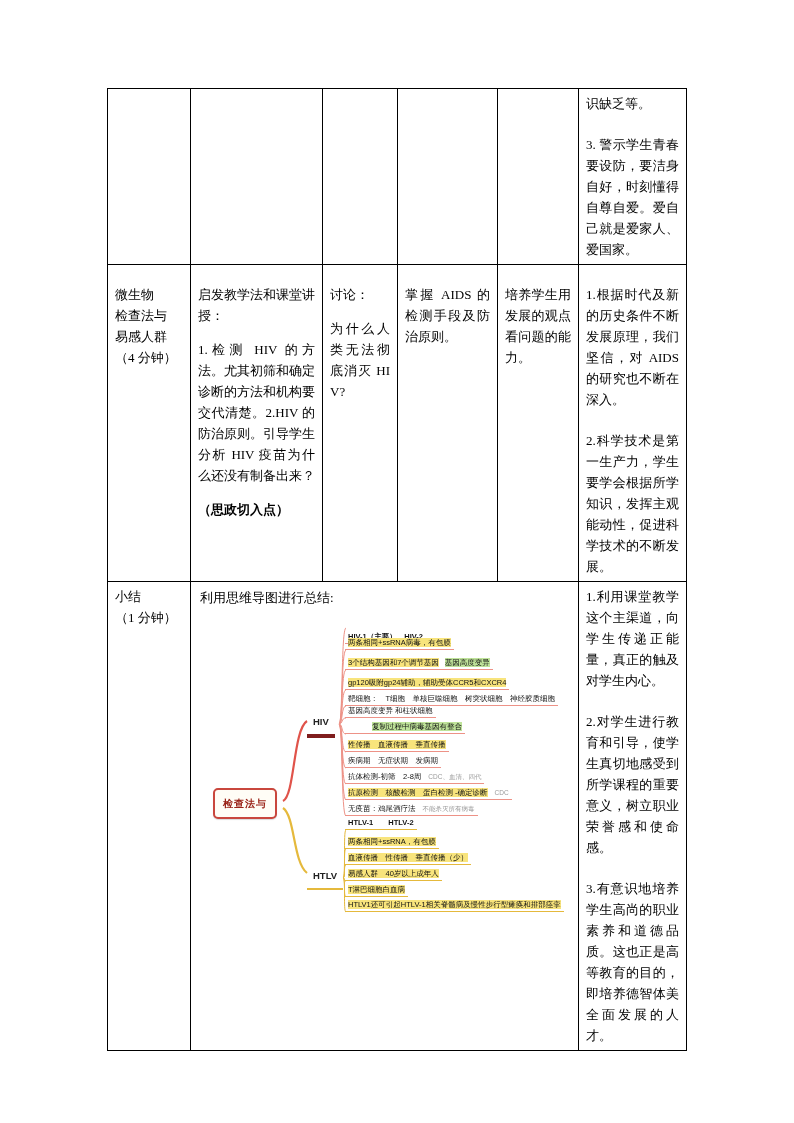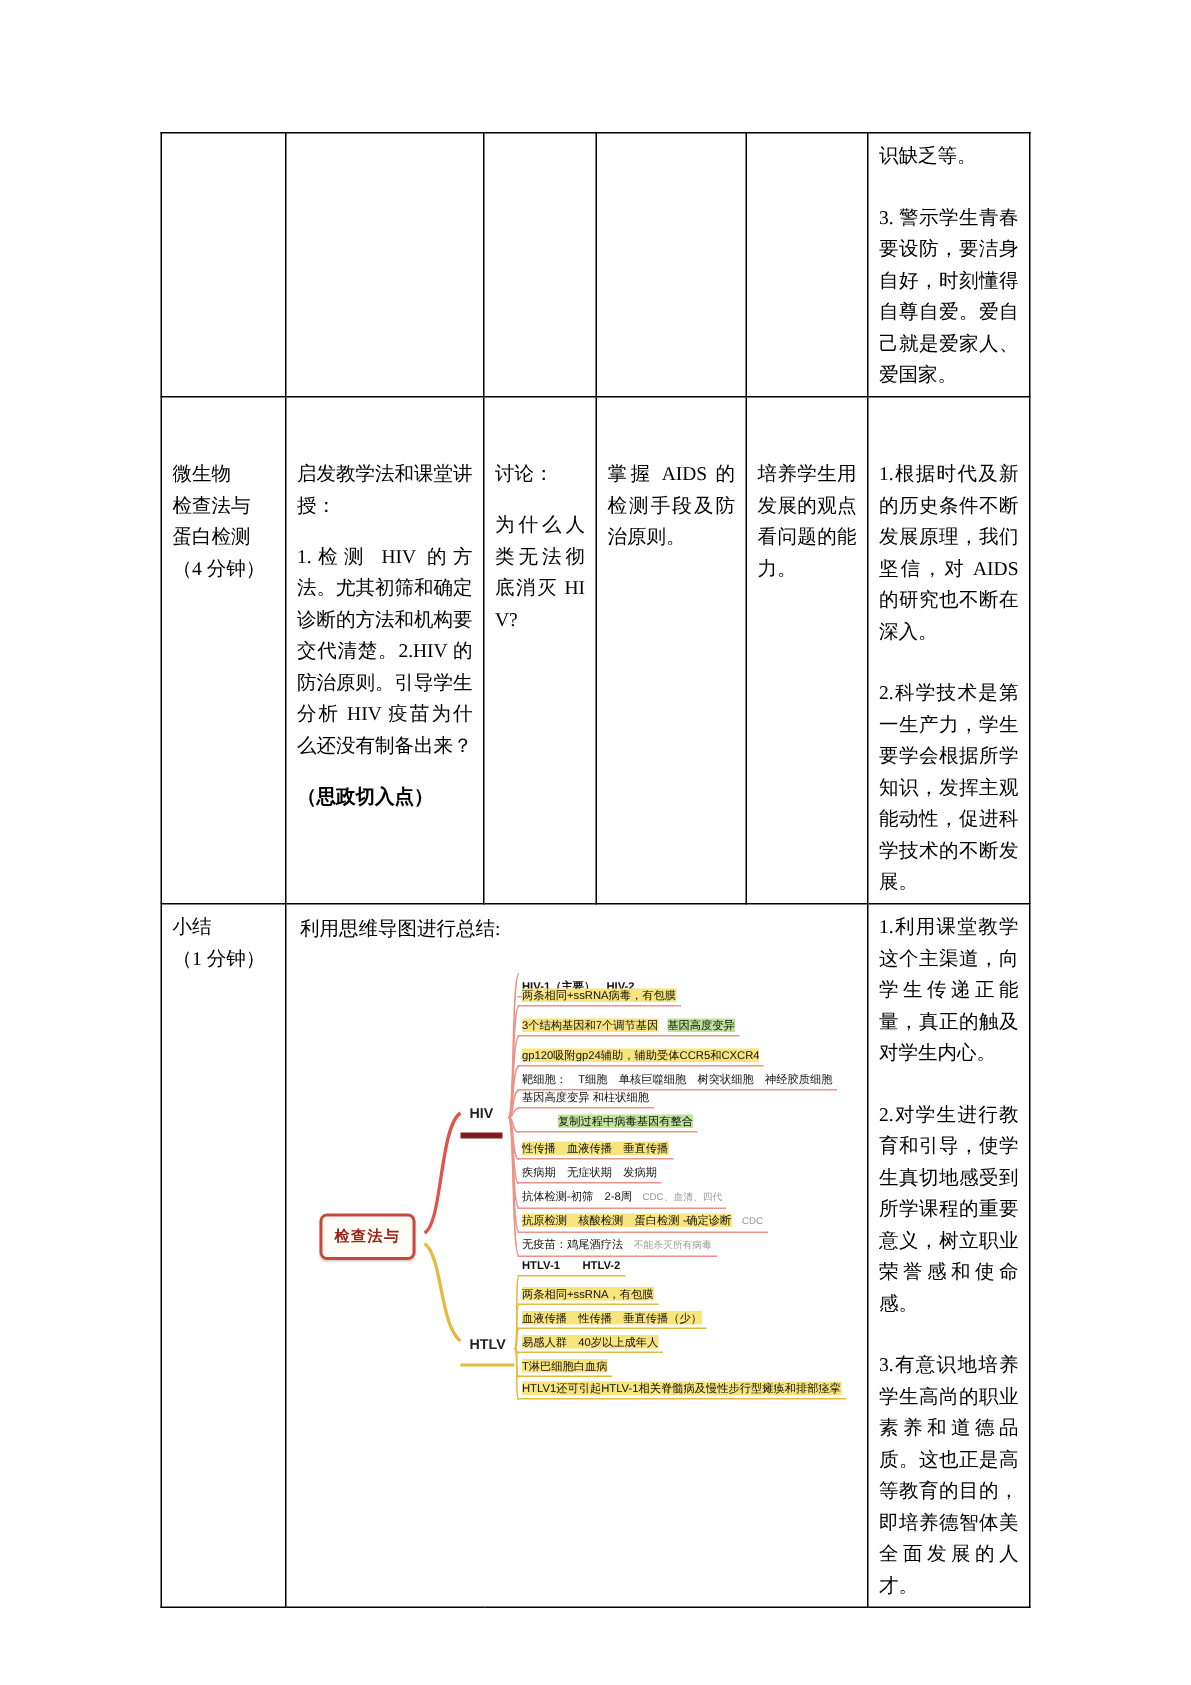--- a/index.html
+++ b/index.html
@@ -15,21 +15,21 @@
   table.doc-table td {
     border:1px solid #000; vertical-align:top;
     font-size:13px; line-height:21px;
     padding:4px 7px;
     text-align:justify; text-justify:inter-character;
     word-break:break-all;
   }
   .gap { margin-top:20px; }
   .gap-s { margin-top:13px; }
   td.center { text-align:center; }
-  tr.r2 td { padding-top:40px; }
+  tr.r2 td { padding-top:19px; }
   td.r2c1 { line-height:31px; font-size:13.5px; }
   td.r2c2 { font-size:12.5px; line-height:19.5px; }
   td.r2c3 { font-size:13px; line-height:22px; }
   td.r2c4 { font-size:13px; line-height:21px; }
   td.r2c5 { font-size:13px; line-height:22px; }
   td.c6  { font-size:13px; line-height:21.5px; }
   td.r3c1 { padding-top:266px; line-height:31px; }
   .bold { font-weight:bold; }
 
   
@@ -92,21 +92,21 @@
       <td class="c6">
         <div>识缺乏等。</div>
         <div class="gap">3. 警示学生青春要设防，要洁身自好，时刻懂得自尊自爱。爱自己就是爱家人、爱国家。</div>
       </td>
     </tr>
 
     <tr class="r2" style="height:286px">
       <td class="center r2c1">
         <div>微生物</div>
         <div>检查法与</div>
-        <div>蛋白检测</div>
+        <div>易感人群</div>
         <div>（4 分钟）</div>
       </td>
       <td class="r2c2">
         <div>启发教学法和课堂讲授：</div>
         <div class="gap-s">1.检测 HIV 的方法。尤其初筛和确定诊断的方法和机构要交代清楚。2.HIV 的防治原则。引导学生分析 HIV 疫苗为什么还没有制备出来？</div>
         <div class="gap-s bold">（思政切入点）</div>
       </td>
       <td class="r2c3">
         <div>讨论：</div>
         <div class="gap-s">为什么人类无法彻底消灭 HIV?</div>

